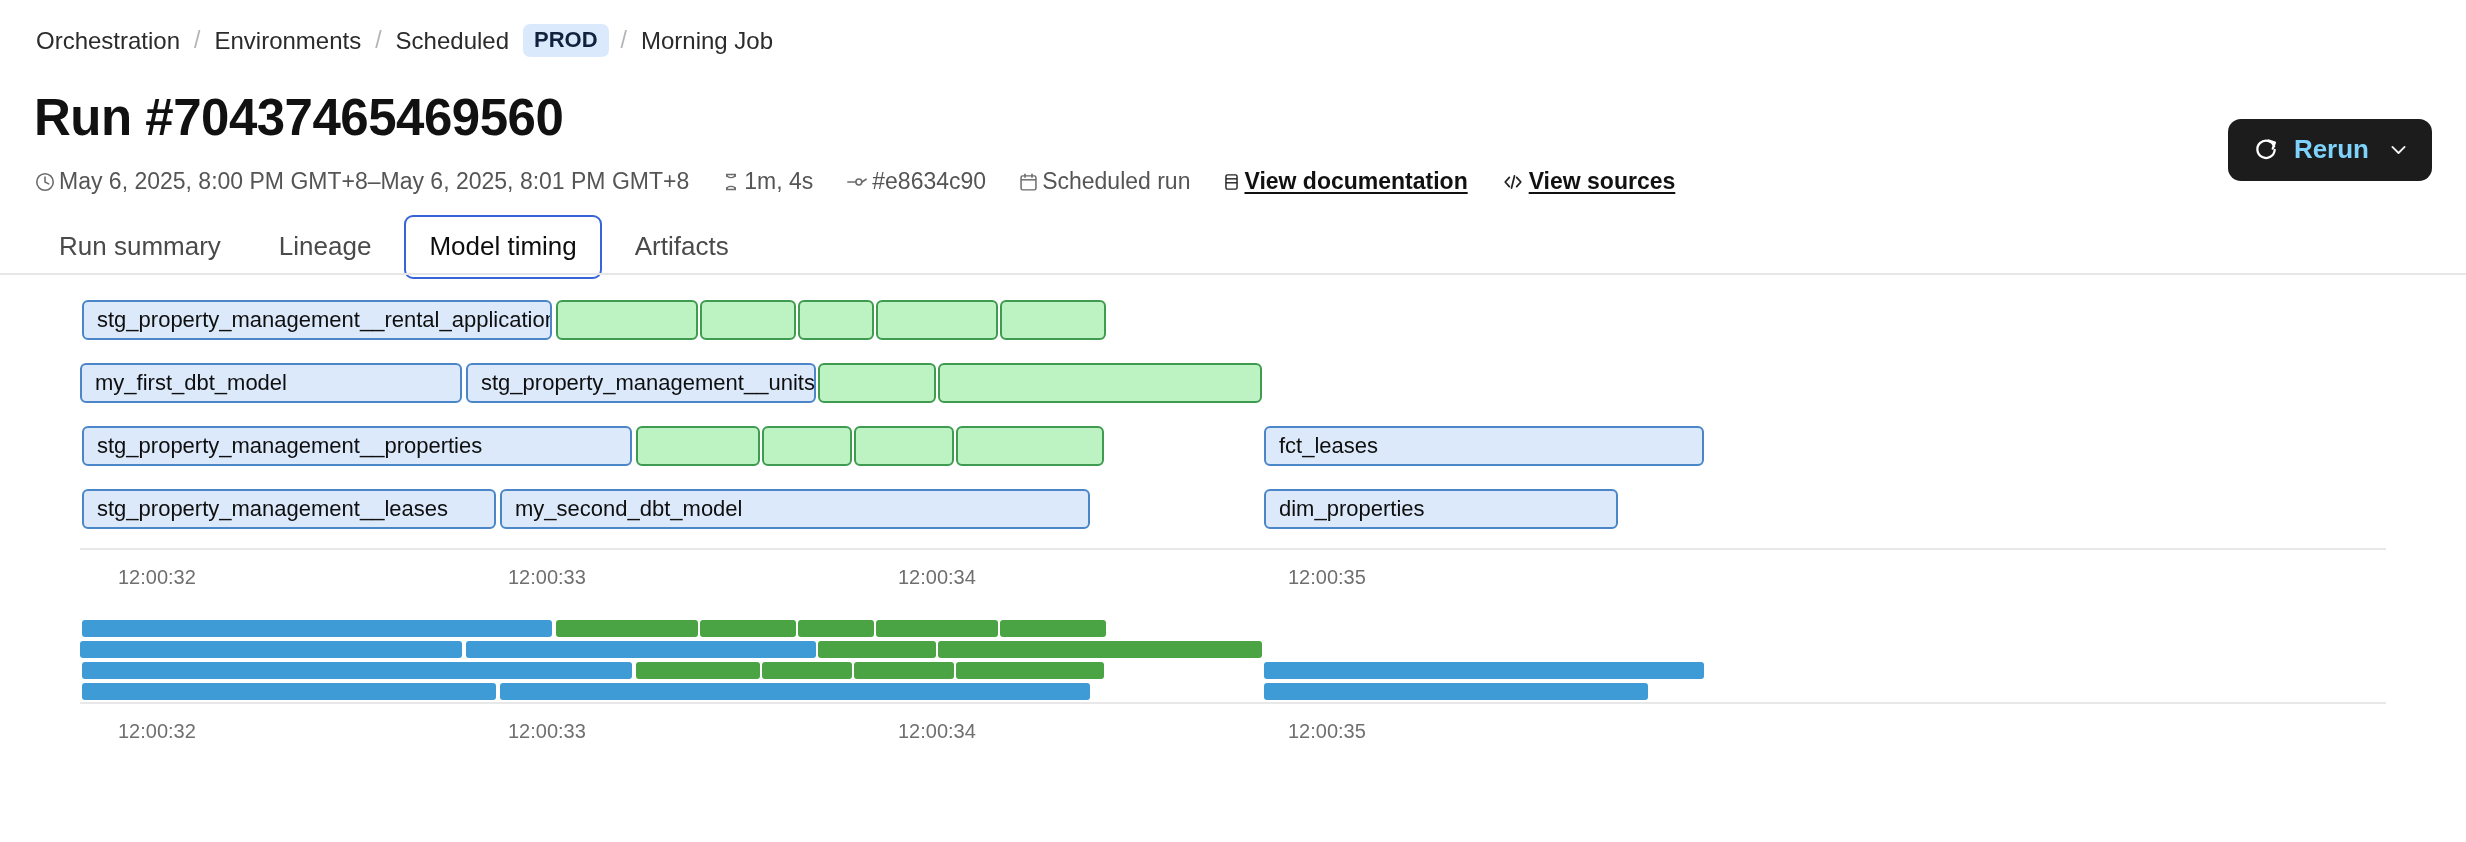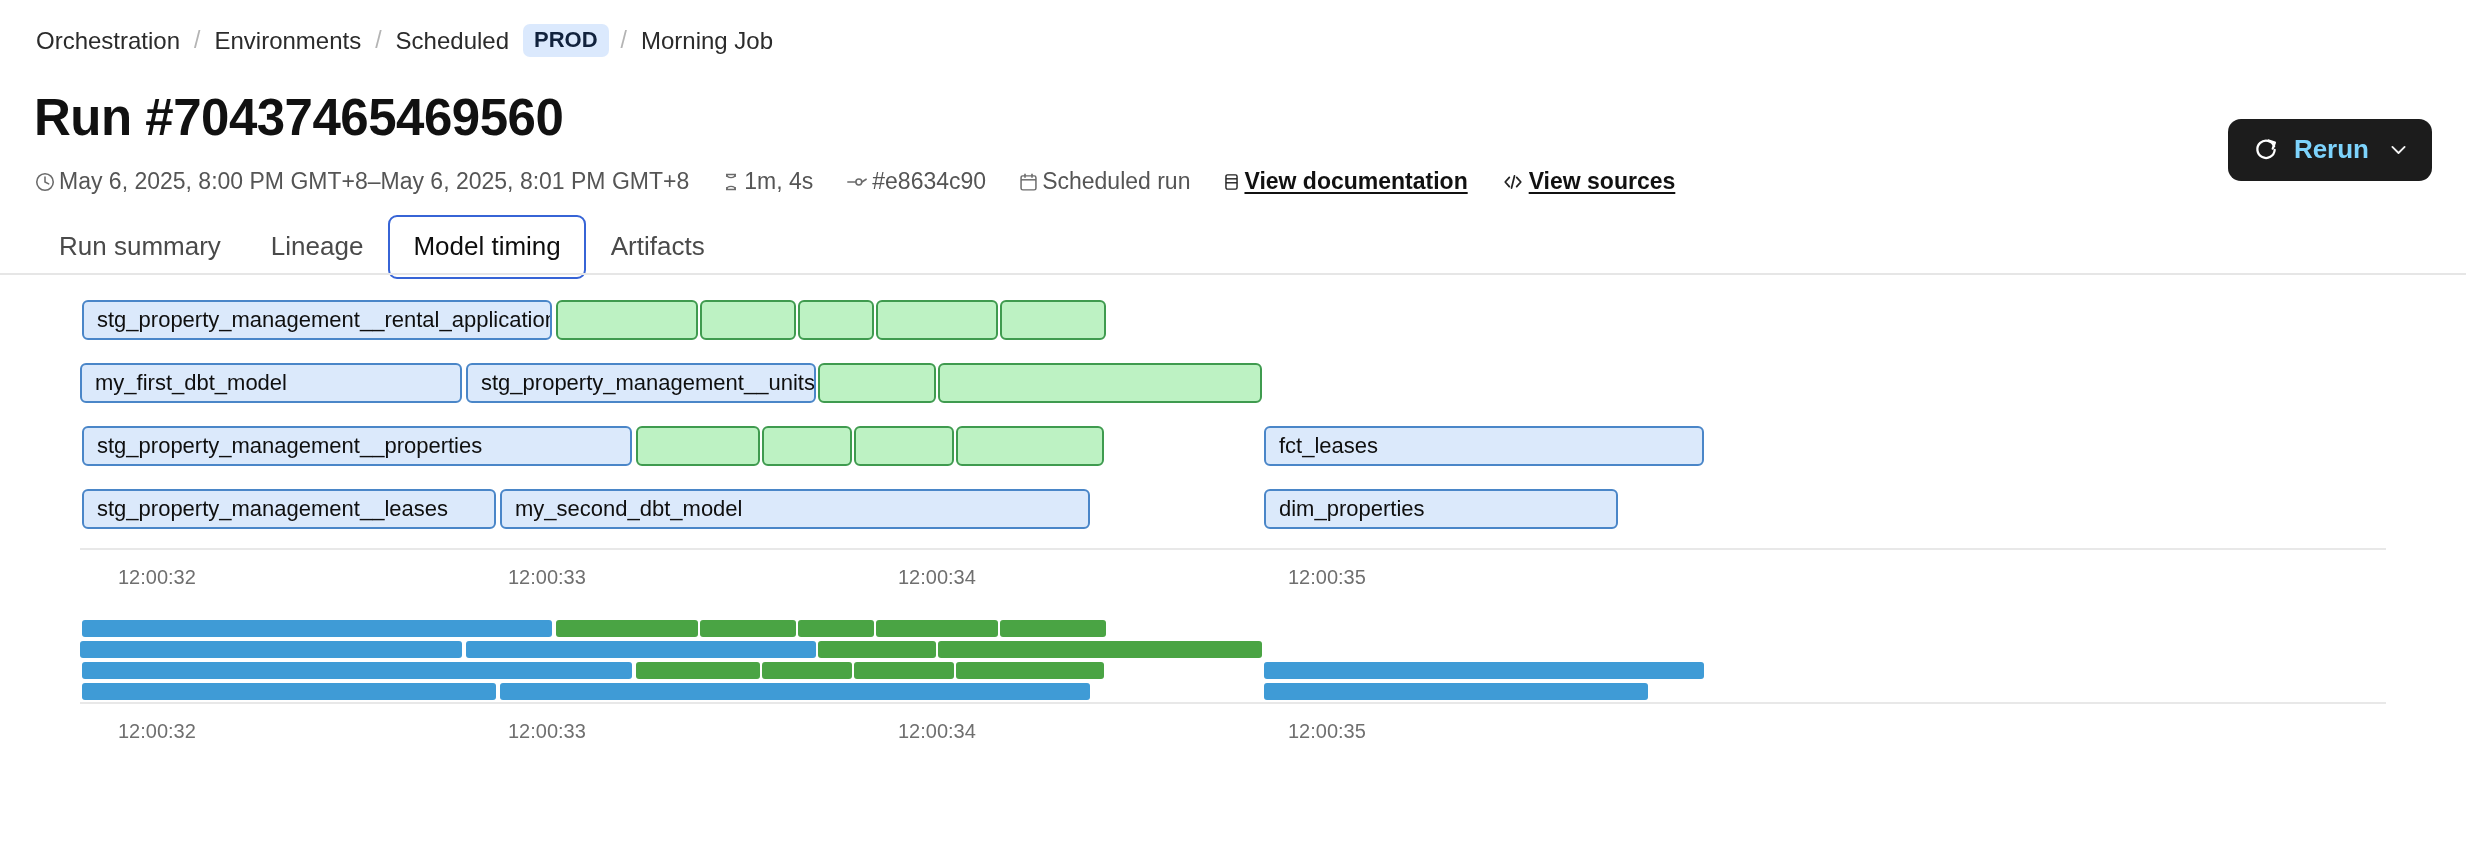--- a/index.html
+++ b/index.html
@@ -64,21 +64,21 @@
     background: #1c1c1c; color: #7dd3fc;
     border-radius: 13px; padding: 15px 23px 16px 25px;
     font-size: 26px; font-weight: 600; cursor: pointer;
   }
   .rerun-btn svg { display: block; }
   .rerun-chev { margin-left: 4px; opacity: .95; }
 
   
   .tabs {
     position: absolute; left: 34px; top: 215px;
-    display: flex; align-items: stretch; gap: 0;
+    display: flex; align-items: stretch; gap: 8px;
   }
   .tab {
     font-size: 26px; color: #4a4a4a; padding: 14px 23px 15px 23px;
     cursor: pointer; border: 2px solid transparent; border-radius: 9px;
     white-space: nowrap;
   }
   .tab.active { color: #0d0d0d; font-weight: 500; border-color: #3764d6; background: #fff; }
   .tabs-rule {
     position: absolute; left: 0; right: 0; top: 273px; height: 2px; background: #e6e6e6;
   }

